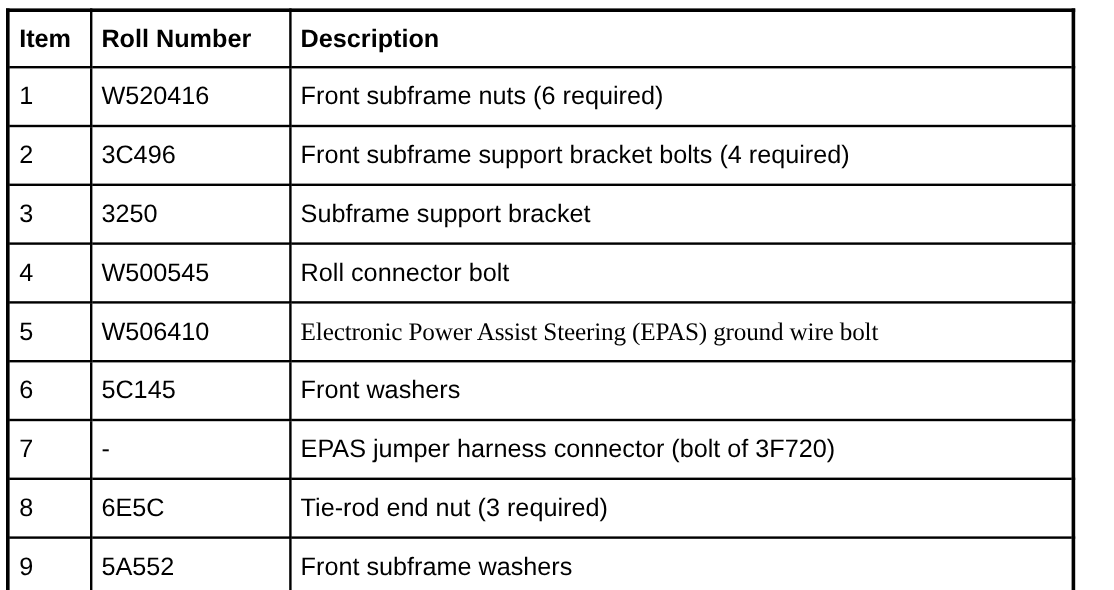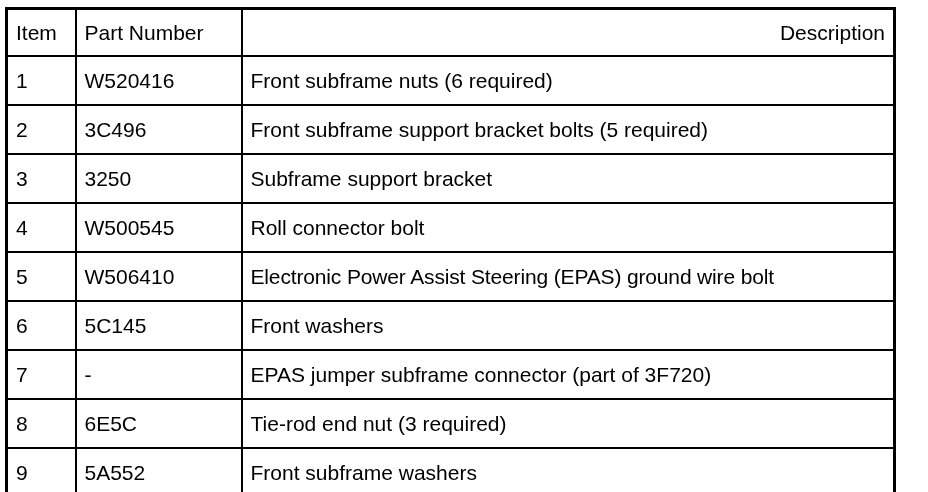--- a/index.html
+++ b/index.html
@@ -62,63 +62,64 @@
   table.parts-table th:last-child,
   table.parts-table td:last-child {
     border-right: 0;
   }
 
   table.parts-table tbody tr:last-child td {
     border-bottom: 0;
   }
 
   table.parts-table thead th {
-    font-weight: normal;
+    font-weight: bold;
     height: 45px;
     border-bottom: 2px solid #000000;
   }
 
   table.parts-table thead th.th-desc {
-    text-align: right;
+    text-align: left;
   }
 
   
   td.desc-tight {
     padding-right: 0px;
     letter-spacing: -0.15px;
+    font-family: Liberation Serif, serif;
   }
 </style>
 </head>
 <body>
 
 <div id="page">
   <div class="parts-table-wrap">
     <table class="parts-table">
       <colgroup>
         <col class="col-item">
         <col class="col-part">
         <col class="col-desc">
       </colgroup>
       <thead>
         <tr>
           <th class="th-item">Item</th>
-          <th class="th-part">Part Number</th>
+          <th class="th-part">Roll Number</th>
           <th class="th-desc">Description</th>
         </tr>
       </thead>
       <tbody>
         <tr>
           <td>1</td>
           <td>W520416</td>
           <td>Front subframe nuts (6 required)</td>
         </tr>
         <tr>
           <td>2</td>
           <td>3C496</td>
-          <td>Front subframe support bracket bolts (5 required)</td>
+          <td>Front subframe support bracket bolts (4 required)</td>
         </tr>
         <tr>
           <td>3</td>
           <td>3250</td>
           <td>Subframe support bracket</td>
         </tr>
         <tr>
           <td>4</td>
           <td>W500545</td>
           <td>Roll connector bolt</td>
@@ -129,21 +130,21 @@
           <td class="desc-tight">Electronic Power Assist Steering (EPAS) ground wire bolt</td>
         </tr>
         <tr>
           <td>6</td>
           <td>5C145</td>
           <td>Front washers</td>
         </tr>
         <tr>
           <td>7</td>
           <td>-</td>
-          <td>EPAS jumper subframe connector (part of 3F720)</td>
+          <td>EPAS jumper harness connector (bolt of 3F720)</td>
         </tr>
         <tr>
           <td>8</td>
           <td>6E5C</td>
           <td>Tie-rod end nut (3 required)</td>
         </tr>
         <tr>
           <td>9</td>
           <td>5A552</td>
           <td>Front subframe washers</td>

